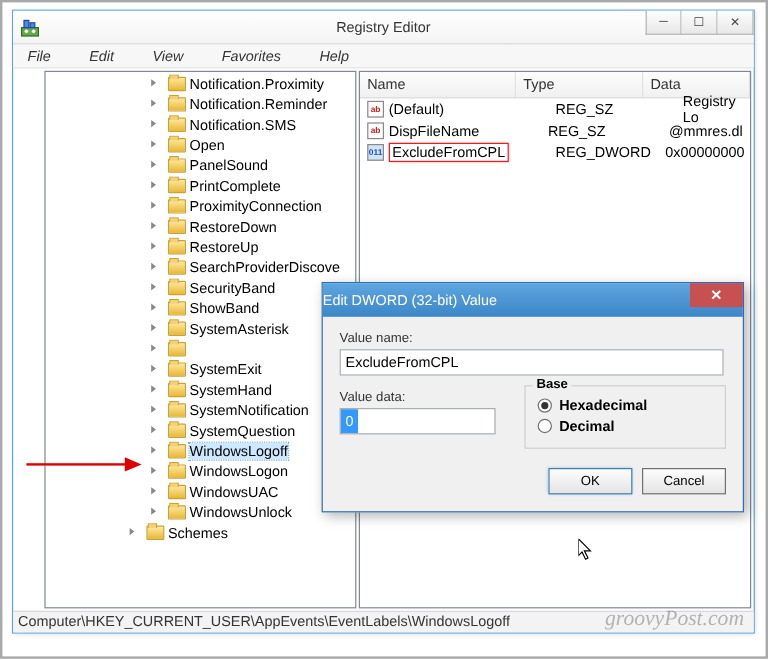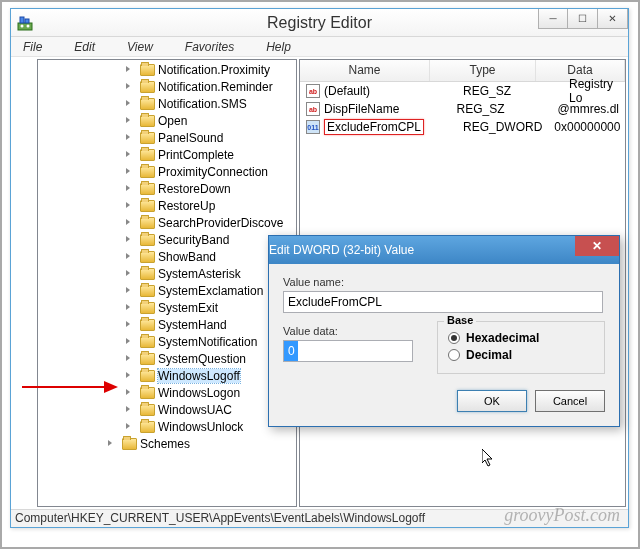--- a/index.html
+++ b/index.html
@@ -4,42 +4,42 @@
 <style>
 * { box-sizing: border-box; font-family: "Segoe UI", Tahoma, sans-serif; font-size: 12px; }
 body { margin: 0; padding: 0; width: 640px; height: 550px; background: #fff; position: relative; overflow: hidden; }
 
 .outer-border { position: absolute; top: 0; left: 0; width: 640px; height: 549px; border: 2px solid #a9a9a9; background: #fff; }
 
 
 .main-window { position: absolute; top: 8px; left: 10px; width: 619px; height: 520px; border: 1px solid #5aa3d6; background: #fff; box-shadow: 1px 1px 4px rgba(0,0,0,0.15); }
 .titlebar { height: 28px; background: linear-gradient(#fff, #f4f4f4); border-bottom: 1px solid #d8d8d8; display: flex; align-items: center; position: relative; }
 .app-icon { width: 16px; height: 16px; margin-left: 6px; }
-.title-text { position: absolute; left: 0; right: 0; text-align: center; color: #333; font-size: 16px; pointer-events: none; }
+.title-text { position: absolute; left: 0; right: 0; text-align: center; color: #333; font-size: 12px; pointer-events: none; }
 .win-ctrls { position: absolute; right: 0; top: 0; display: flex; }
 .win-btn { width: 30px; height: 20px; border: 1px solid #b0b0b0; border-top: none; background: linear-gradient(#fdfdfd,#e8e8e8); display: flex; align-items: center; justify-content: center; font-size: 10px; color: #444; }
 .win-btn + .win-btn { border-left: none; }
 
 .menubar { height: 20px; background: #f7f7f7; border-bottom: 1px solid #e4e4e4; display: flex; align-items: center; padding-left: 4px; gap: 16px; font-style: italic; }
 .menu-item { padding: 2px 8px; color: #333; }
 
 .content { display: flex; height: 452px; padding: 2px; gap: 2px; }
 .tree-pane { width: 260px; border: 1px solid #828790; background: #fff; overflow: hidden; margin-left: 24px; }
 .list-pane { flex: 1; border: 1px solid #828790; background: #fff; overflow: hidden; }
 
 .tree { padding-top: 1px; }
 .tree-row { display: flex; align-items: center; height: 17px; padding-left: 102px; white-space: nowrap; position: relative; }
 .tree-row.schemes { padding-left: 84px; }
 .folder-icon { width: 15px; height: 12px; background: linear-gradient(#ffe89c,#e8b838); border: 1px solid #c9a22f; border-radius: 1px; margin-right: 3px; position: relative; }
 .folder-icon::before { content: ""; position: absolute; top: -3px; left: 0; width: 6px; height: 3px; background: #f3d17a; border: 1px solid #c9a22f; border-bottom: none; border-radius: 1px 1px 0 0; }
 .tree-expander { position: absolute; left: 88px; top: 5px; width: 0; height: 0; border-left: 4px solid #888; border-top: 3px solid transparent; border-bottom: 3px solid transparent; }
 .tree-row.schemes .tree-expander { left: 70px; }
 .tree-row.selected .label-span { background: #cde8ff; outline: 1px dotted #7bb3e0; }
 
-.list-header { display: flex; height: 22px; border-bottom: 1px solid #d8d8d8; background: linear-gradient(#fdfdfd,#f0f0f0); text-align: center; }
+.list-header { display: flex; height: 22px; border-bottom: 1px solid #d8d8d8; background: linear-gradient(#fdfdfd,#f0f0f0); }
 .col { padding: 3px 6px; border-right: 1px solid #e2e2e2; color: #333; }
 .col.name { width: 130px; }
 .col.type { width: 106px; }
 .col.data { flex: 1; }
 .list-row { display: flex; height: 18px; align-items: center; }
 .list-row .cell { padding: 0 6px; display: flex; align-items: center; }
 .list-row .cell.name { width: 130px; }
 .list-row .cell.type { width: 106px; margin-left: 27px; }
 .list-row .cell.data { flex: 1; }
 .val-icon { width: 14px; height: 14px; margin-right: 4px; border: 1px solid #888; display: inline-flex; align-items: center; justify-content: center; font-size: 7px; font-weight: bold; }
@@ -177,21 +177,20 @@
             <span class="label-span">ShowBand</span>
           </div>
           <div class="tree-row">
             <div class="tree-expander"></div>
             <div class="folder-icon"></div>
             <span class="label-span">SystemAsterisk</span>
           </div>
           <div class="tree-row">
             <div class="tree-expander"></div>
             <div class="folder-icon"></div>
-            <span class="label-span">SystemExclamation</span>
           </div>
           <div class="tree-row">
             <div class="tree-expander"></div>
             <div class="folder-icon"></div>
             <span class="label-span">SystemExit</span>
           </div>
           <div class="tree-row">
             <div class="tree-expander"></div>
             <div class="folder-icon"></div>
             <span class="label-span">SystemHand</span>

